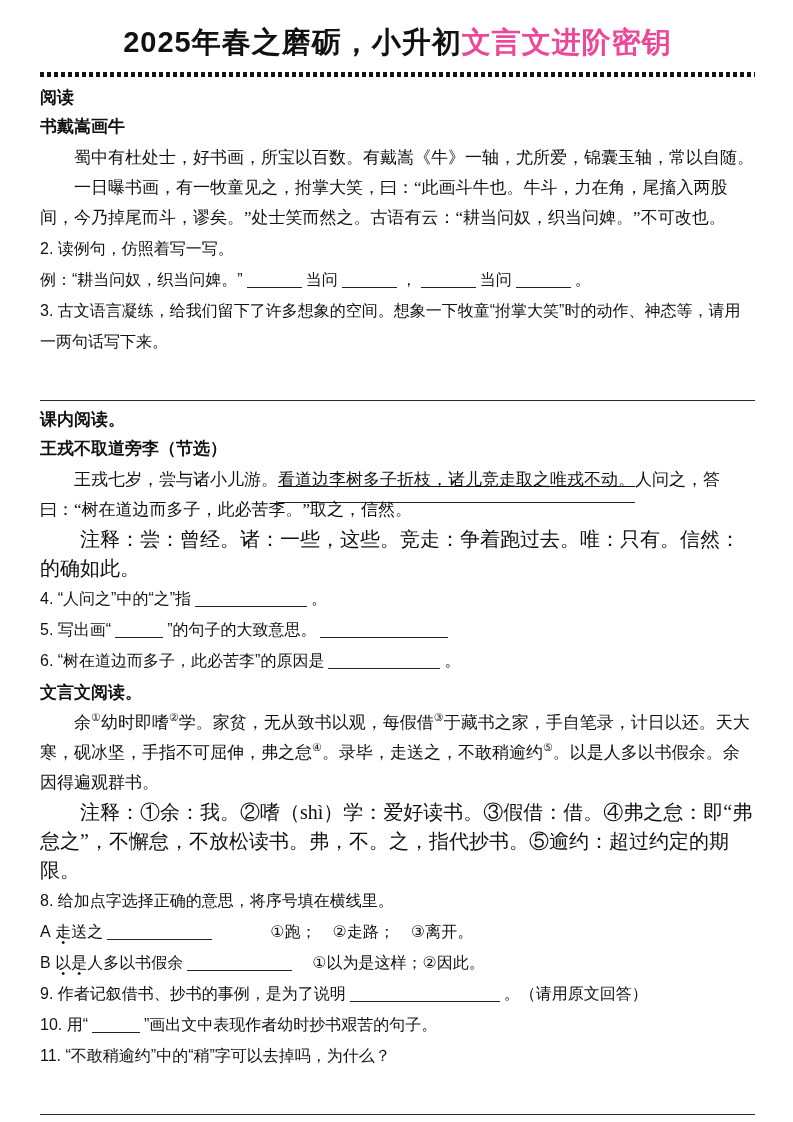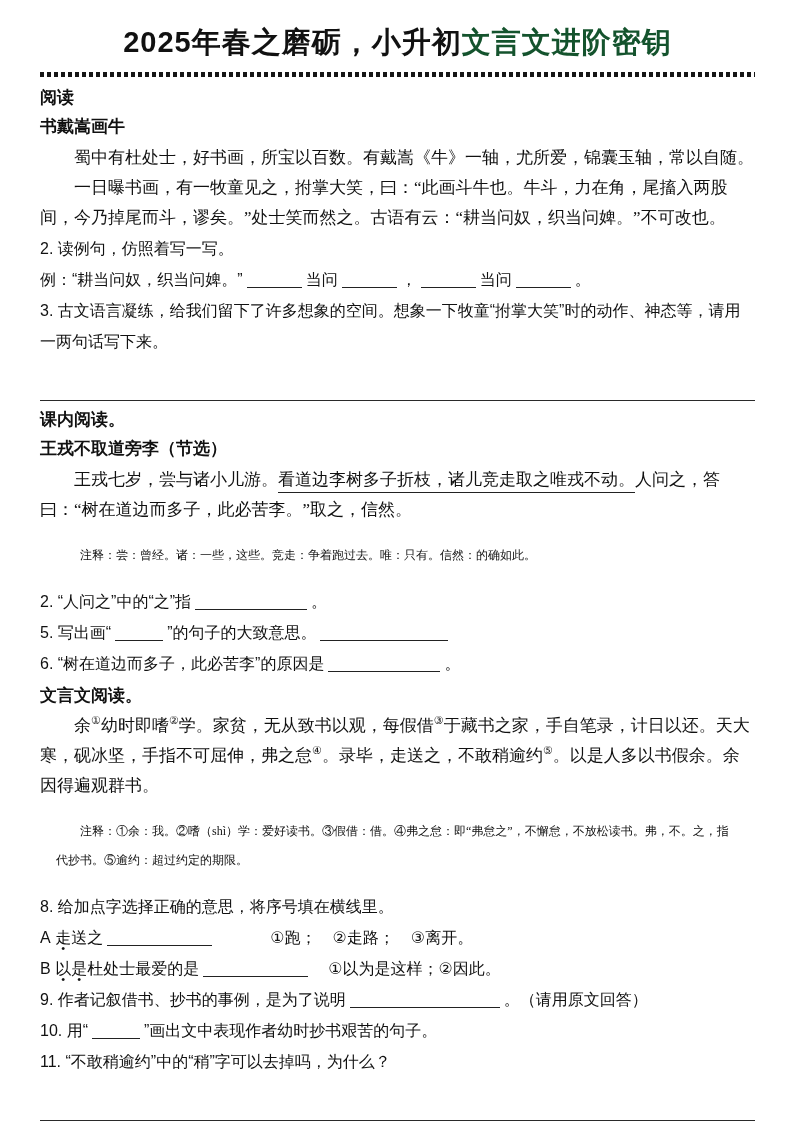--- a/index.html
+++ b/index.html
@@ -21,33 +21,33 @@
     height:5px; margin:4px 0 8px 0;
     background:repeating-linear-gradient(90deg,#151515 0 4px,transparent 4px 7px);
   }
   .sec-head { font-size:17px; font-weight:bold; line-height:26px; margin:4px 0 2px 0; }
 
   .passage, .passage-title, .notes {
     font-family:"Liberation Serif","DejaVu Serif",serif;
   }
   .passage-title { text-align:left; font-size:17px; font-weight:bold; line-height:28px; margin:2px 0; }
   .passage { font-size:17px; line-height:30px; margin:0; text-indent:2em; }
-  .notes  { font-size:12px; line-height:29px; margin:16px; text-indent:2em; }
+  .notes  { font-size:20px; line-height:29px; margin:0; text-indent:2em; }
 
   .q { font-size:16px; line-height:31px; margin:0; }
   .q-gap { margin-top:2px; }
 
   .blank {
     display:inline-block; border-bottom:1.4px solid #222;
     height:15px; vertical-align:-3px; margin:0 4px;
   }
   .w48{width:48px} .w55{width:55px} .w70{width:72px} .w95{width:98px}
   .w105{width:105px} .w110{width:112px} .w130{width:128px} .w150{width:150px} .w160{width:165px}
 
-  .u { border-bottom:1.6px solid #222; padding-bottom:3px; }
+  .u { border-bottom:1.6px solid #222; padding-bottom:13px;text-decoration:underline; }
 
   sup.note-ref { font-size:11px; line-height:0; }
 
   .emdot { position:relative; display:inline-block; }
   .emdot::after {
     content:"•"; position:absolute; left:50%; transform:translateX(-50%);
     bottom:-11px; font-size:11px; color:#111;
   }
 
   .answer-line { border-bottom:1.6px solid #2a2a2a; }
@@ -56,21 +56,21 @@
 
   .opts-a { margin-left:54px;text-align:center; }
   .opts-b { margin-left:16px; }
 </style>
 </head>
 <body>
 
 <div class="page">
 
   <div class="title">
-    <span>2025年春之磨砺，小升初</span><span class="red" style="color: #14532d;">文言文进阶密钥</span>
+    <span>2025年春之磨砺，小升初</span><span class="red" style="color: #ec4899;">文言文进阶密钥</span>
   </div>
 
   <div class="dotline"></div>
 
   <div class="sec-head">阅读</div>
   <div class="passage-title">书戴嵩画牛</div>
   <p class="passage">蜀中有杜处士，好书画，所宝以百数。有戴嵩《牛》一轴，尤所爱，锦囊玉轴，常以自随。</p>
   <p class="passage">一日曝书画，有一牧童见之，拊掌大笑，曰：“此画斗牛也。牛斗，力在角，尾搐入两股间，今乃掉尾而斗，谬矣。”处士笑而然之。古语有云：“耕当问奴，织当问婢。”不可改也。</p>
 
 
@@ -84,41 +84,41 @@
   <div class="answer-line al-1" style="margin-top:20px;"></div>
 
   <div class="sec-head">课内阅读。</div>
   <div class="passage-title">王戎不取道旁李（节选）</div>
   <p class="passage">
     <span>王戎七岁，尝与诸小儿游。</span><span class="u">看道边李树多子折枝，诸儿竞走取之唯戎不动。</span><span>人问之，答曰：“树在道边而多子，此必苦李。”取之，信然。</span>
   </p>
   <p class="notes">注释：尝：曾经。诸：一些，这些。竞走：争着跑过去。唯：只有。信然：的确如此。</p>
 
   <p class="q">
-    <span>2. “人问之”中的“之”指</span><span class="blank w110"></span><span>。</span>
+    <span>4. “人问之”中的“之”指</span><span class="blank w110"></span><span>。</span>
   </p>
   <p class="q">
     <span>5. 写出画“</span><span class="blank w48"></span><span>”的句子的大致意思。</span><span class="blank w130"></span>
   </p>
   <p class="q">
     <span>6. “树在道边而多子，此必苦李”的原因是</span><span class="blank w110"></span><span>。</span>
   </p>
 
   <div class="sec-head">文言文阅读。</div>
   <p class="passage">
     <span>余</span><sup class="note-ref">①</sup><span>幼时即嗜</span><sup class="note-ref">②</sup><span>学。家贫，无从致书以观，每假借</span><sup class="note-ref">③</sup><span>于藏书之家，手自笔录，计日以还。天大寒，砚冰坚，手指不可屈伸，弗之怠</span><sup class="note-ref">④</sup><span>。录毕，走送之，不敢稍逾约</span><sup class="note-ref">⑤</sup><span>。以是人多以书假余。余因得遍观群书。</span>
   </p>
   <p class="notes">注释：①余：我。②嗜（shì）学：爱好读书。③假借：借。④弗之怠：即“弗怠之”，不懈怠，不放松读书。弗，不。之，指代抄书。⑤逾约：超过约定的期限。</p>
 
   <p class="q">8. 给加点字选择正确的意思，将序号填在横线里。</p>
   <p class="q">
     <span>A</span>&nbsp;<span class="emdot">走</span><span>送之</span><span class="blank w105"></span><span class="opts-a">①跑；　②走路；　③离开。</span>
   </p>
   <p class="q">
-    <span>B</span>&nbsp;<span class="emdot">以</span><span class="emdot">是</span><span>杜处士最爱的是</span><span class="blank w105"></span><span class="opts-b">①以为是这样；②因此。</span>
+    <span>B</span>&nbsp;<span class="emdot">以</span><span class="emdot">是</span><span>人多以书假余</span><span class="blank w105"></span><span class="opts-b">①以为是这样；②因此。</span>
   </p>
 
   <p class="q">
     <span>9. 作者记叙借书、抄书的事例，是为了说明</span><span class="blank w150"></span><span>。（请用原文回答）</span>
   </p>
   <p class="q">
     <span>10. 用“</span><span class="blank w48"></span><span>”画出文中表现作者幼时抄书艰苦的句子。</span>
   </p>
   <p class="q">11. “不敢稍逾约”中的“稍”字可以去掉吗，为什么？</p>
 

